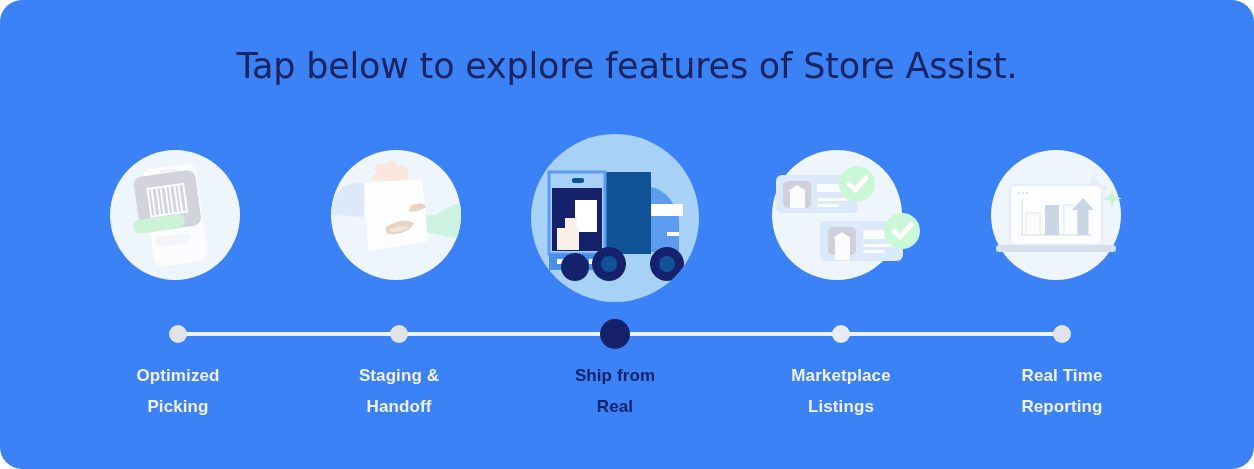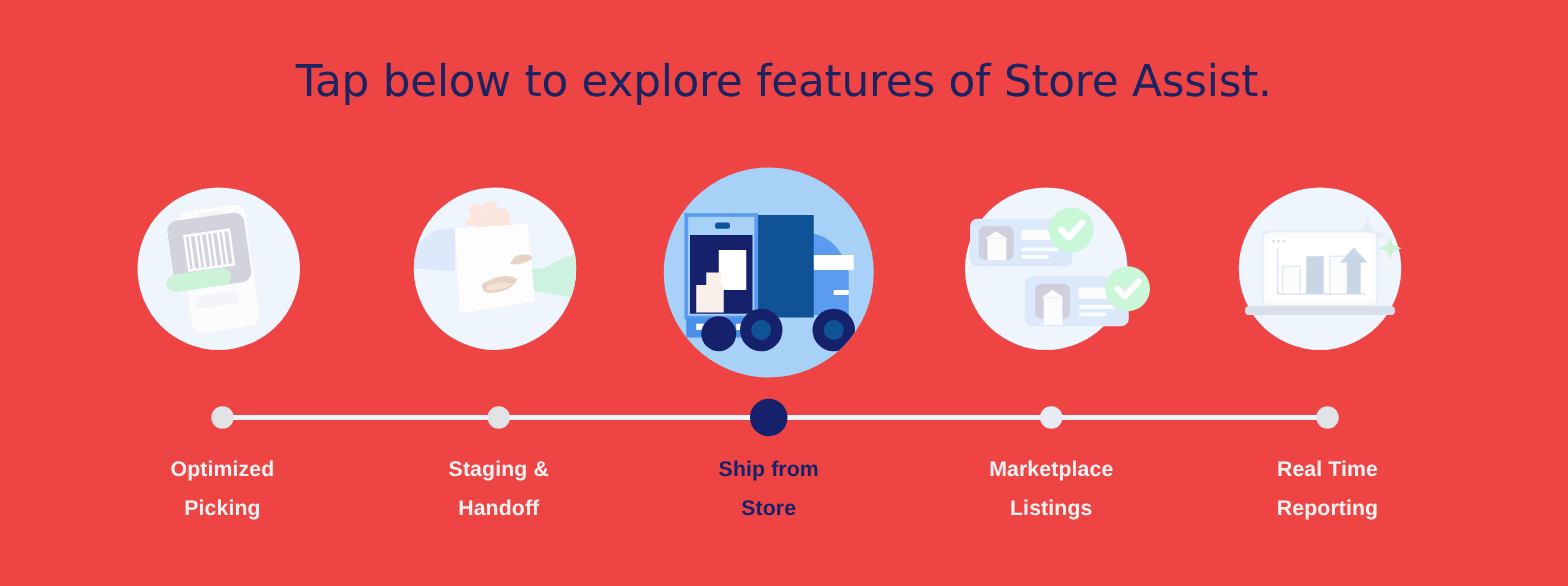--- a/index.html
+++ b/index.html
@@ -12,21 +12,22 @@
     height: 469px;
     font-family: "Liberation Sans", sans-serif;
     overflow: hidden;
     position: relative;
   }
 
   #stage {
     position: relative;
     width: 1254px;
     height: 469px;
-    background: #ef4444;
+    background: #3b82f6;
+    border-radius: 22px;
   }
 
   
   #heading {
     position: absolute;
     top: 44px;
     left: 0;
     width: 1254px;
     text-align: center;
     font-size: 35px;
@@ -290,21 +291,21 @@
       <span class="ln">Picking</span>
     </div>
 
     <div class="label" style="left:399px">
       <span class="ln">Staging &amp;</span>
       <span class="ln">Handoff</span>
     </div>
 
     <div class="label active" style="left:615px">
       <span class="ln">Ship from</span>
-      <span class="ln">Store</span>
+      <span class="ln">Real</span>
     </div>
 
     <div class="label" style="left:841px">
       <span class="ln">Marketplace</span>
       <span class="ln">Listings</span>
     </div>
 
     <div class="label" style="left:1062px">
       <span class="ln">Real Time</span>
       <span class="ln">Reporting</span>

